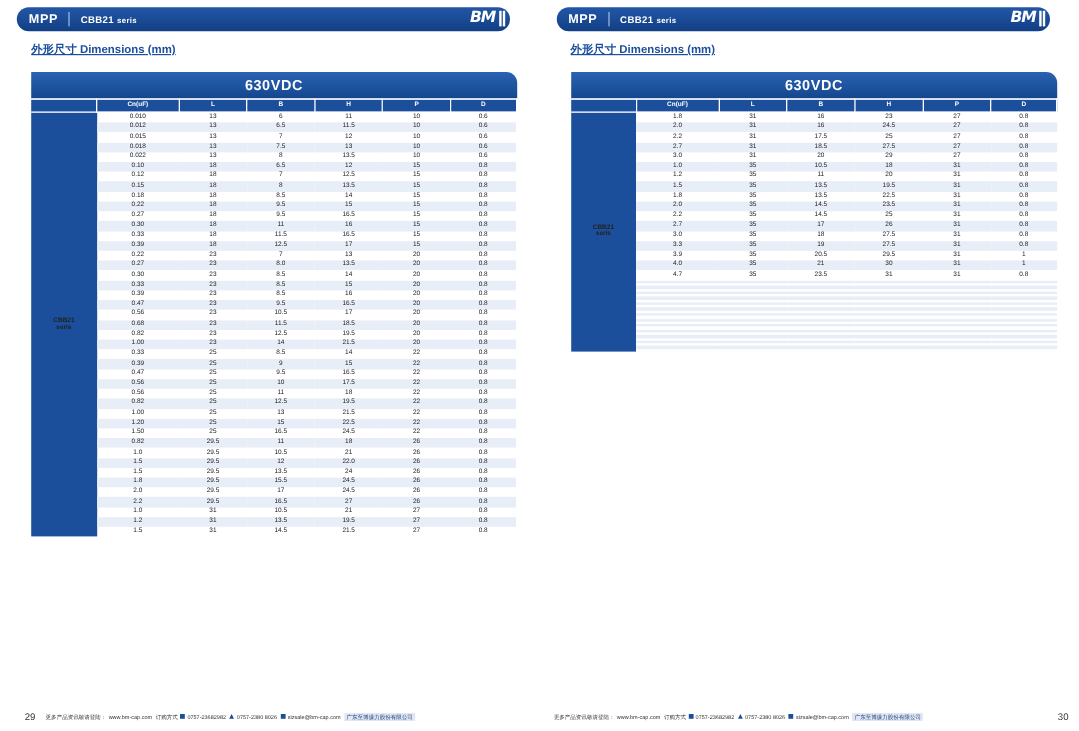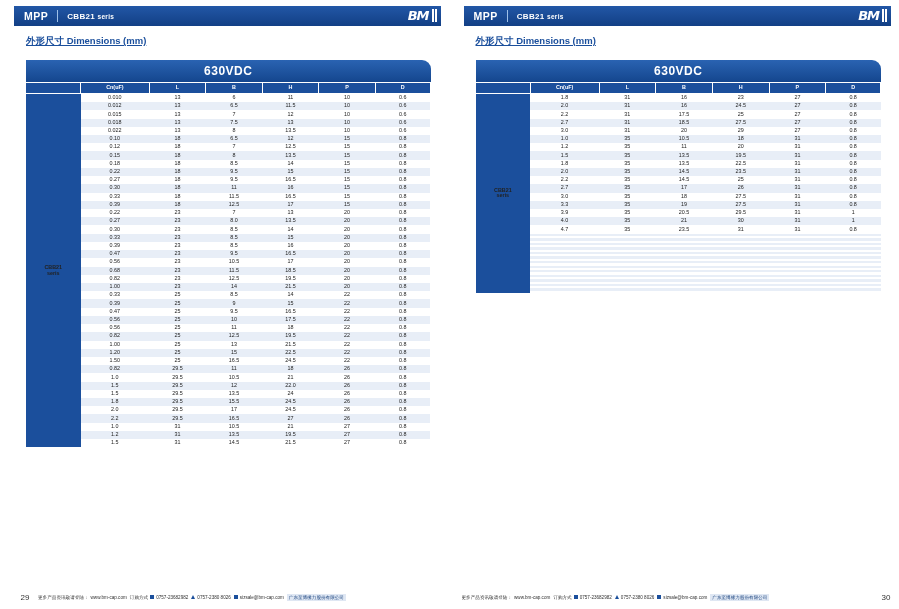--- a/index.html
+++ b/index.html
@@ -19,27 +19,28 @@
     width: 449.5px;
     height: 609px;
     background: #ffffff;
     overflow: hidden;
   }
   .page.left { border-right: 1px solid #ffffff; }
 
   
   .hdr {
     position: relative;
-    margin: 6px 8px 0 14px;
+    margin: 6px 24px 0 14px;
     height: 20px;
     background: #1b4f9c;
     background: linear-gradient(180deg,#2257a6 0%, #123f85 100%);
     display: flex;
     align-items: center;
     padding-left: 10px;
+    border-radius: 10px;
   }
   .hdr-mpp {
     color: #ffffff;
     font-size: 10.5px;
     font-weight: bold;
     letter-spacing: 0.5px;
   }
   .hdr-sep {
     width: 1px; height: 12px;
     background: #9fc0e8;
@@ -50,21 +51,21 @@
     font-size: 8px;
     font-weight: bold;
     letter-spacing: 0.3px;
   }
   .hdr-series .small { font-size: 6.5px; font-weight: bold; }
   .hdr-logo {
     position: absolute;
     right: 4px; top: 1px;
     height: 16px;
     display: flex;
-    align-items: center;
+    align-items: flex-start;
   }
   .logo-text {
     color: #ffffff;
     font-family: "DejaVu Sans", sans-serif;
     font-size: 13px;
     font-weight: bold;
     font-style: italic;
     letter-spacing: -1px;
   }
   .logo-bars {

